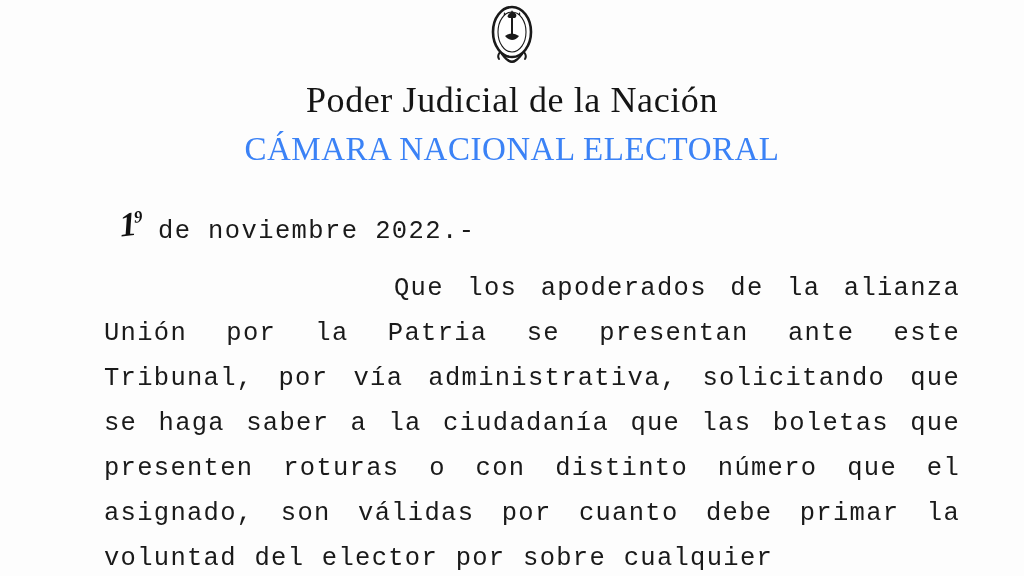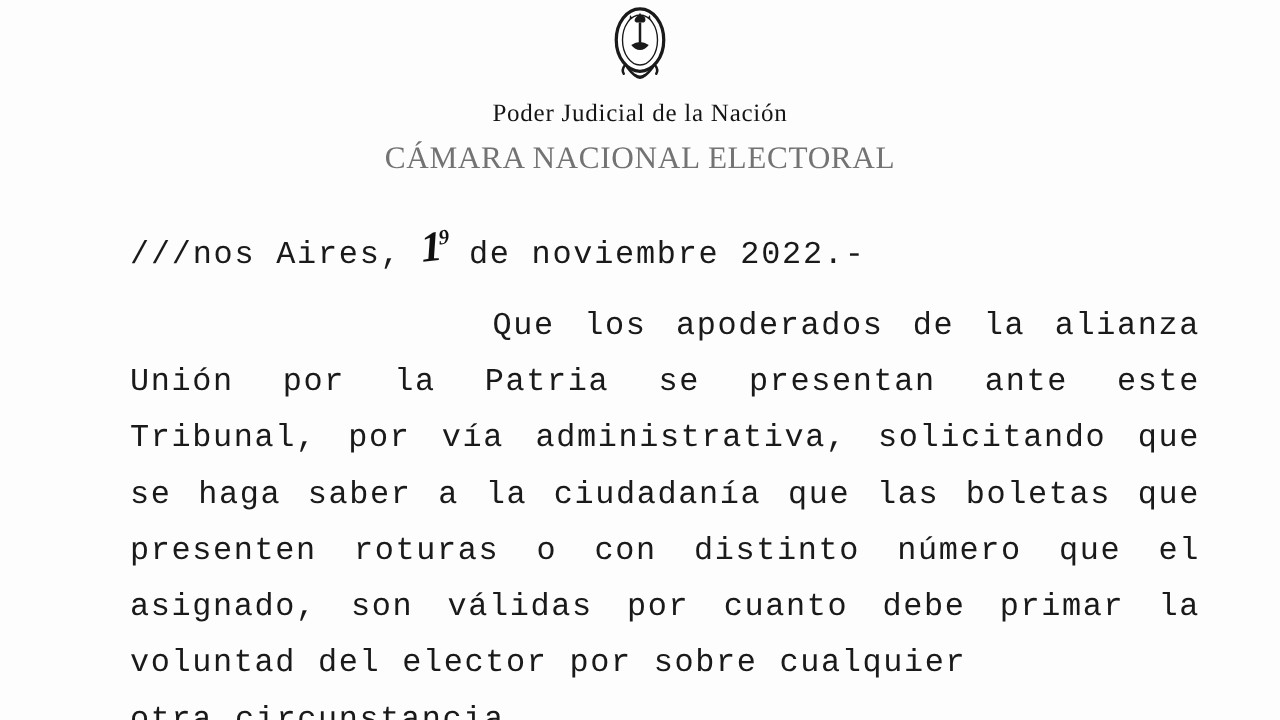--- a/index.html
+++ b/index.html
@@ -35,31 +35,31 @@
     height: 74px;
     display: block;
   }
 
   
   .heading-block {
     text-align: center;
   }
   .org-line {
     font-family: "Liberation Serif", serif;
-    font-size: 20px;
+    font-size: 36px;
     letter-spacing: 0.6px;
     color: #151515;
     margin: 2px 0 0 0;
     line-height: 1.15;
   }
   .court-line {
     font-family: "Liberation Serif", serif;
-    font-size: 25px;
+    font-size: 33px;
     letter-spacing: 0.5px;
-    color: #737373;
+    color: #3b82f6;
     margin: 10px 0 0 0;
     line-height: 1.15;
   }
 
   
   .body-block {
     margin: 28px 0 0 0;
     padding: 0 64px 0 104px;
     font-family: "Liberation Mono", monospace;
     font-size: 25.5px;
@@ -143,21 +143,20 @@
   </div>
 
   <div class="heading-block">
     <div class="org-line">Poder Judicial de la Nación</div>
     <div class="court-line">CÁMARA NACIONAL ELECTORAL</div>
   </div>
 
   <div class="body-block">
 
     <div class="dateline">
-      <span class="pre">///nos Aires,</span>
       <span class="handwritten-day">
         <span>1</span><sup>9</sup>
       </span>
       <span class="post">de noviembre 2022.-</span>
     </div>
 
     <div class="para">
       <span class="indent"></span><span>Que los apoderados de la alianza Unión por la Patria se presentan ante este Tribunal, por vía administrativa, solicitando que se haga saber a la ciudadanía que las boletas que presenten roturas o con distinto número que el asignado, son válidas por cuanto debe primar la voluntad del elector por sobre cualquier</span>
       <span class="lastline">otra circunstancia.</span>
     </div>

